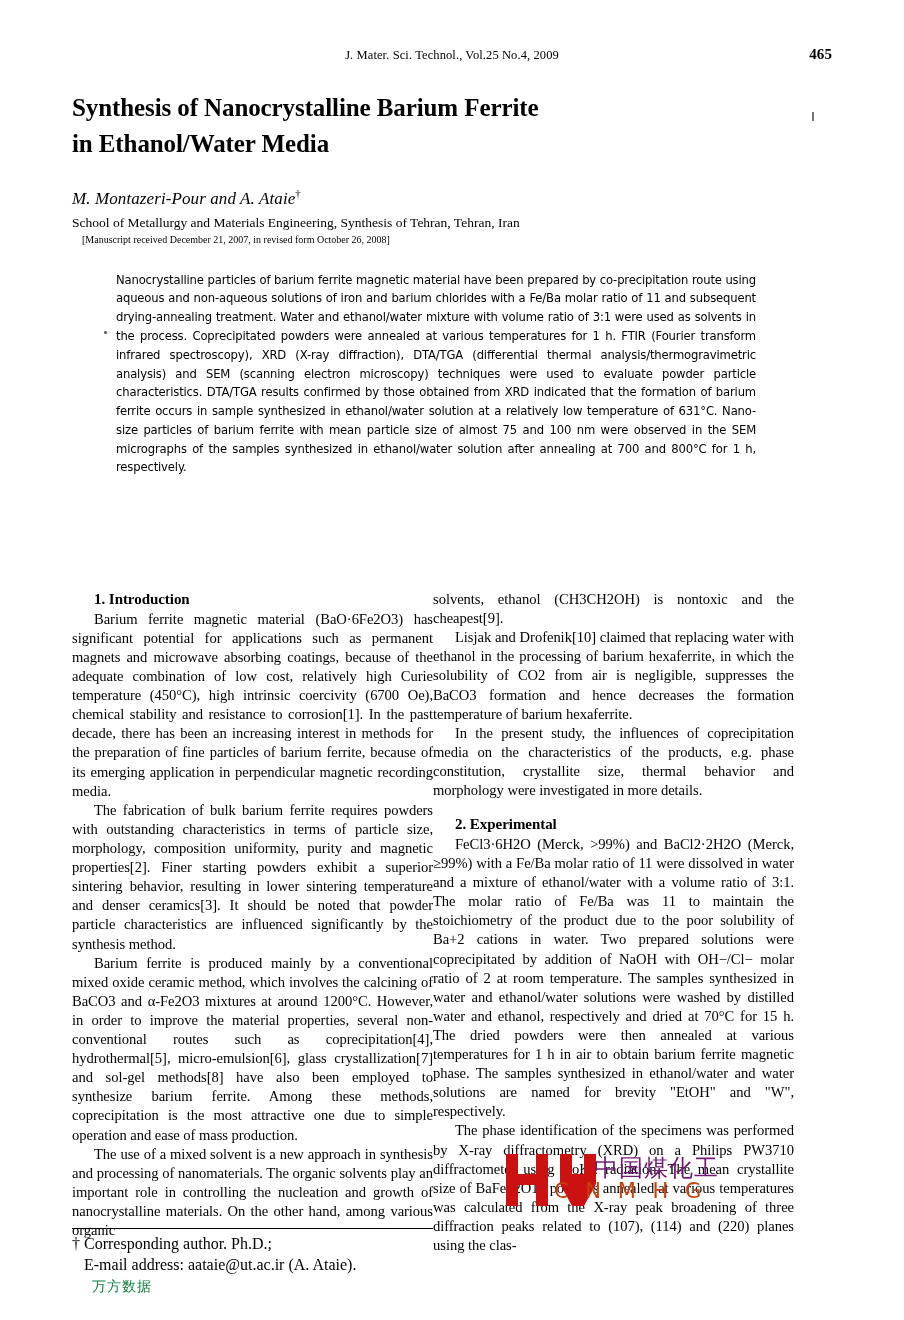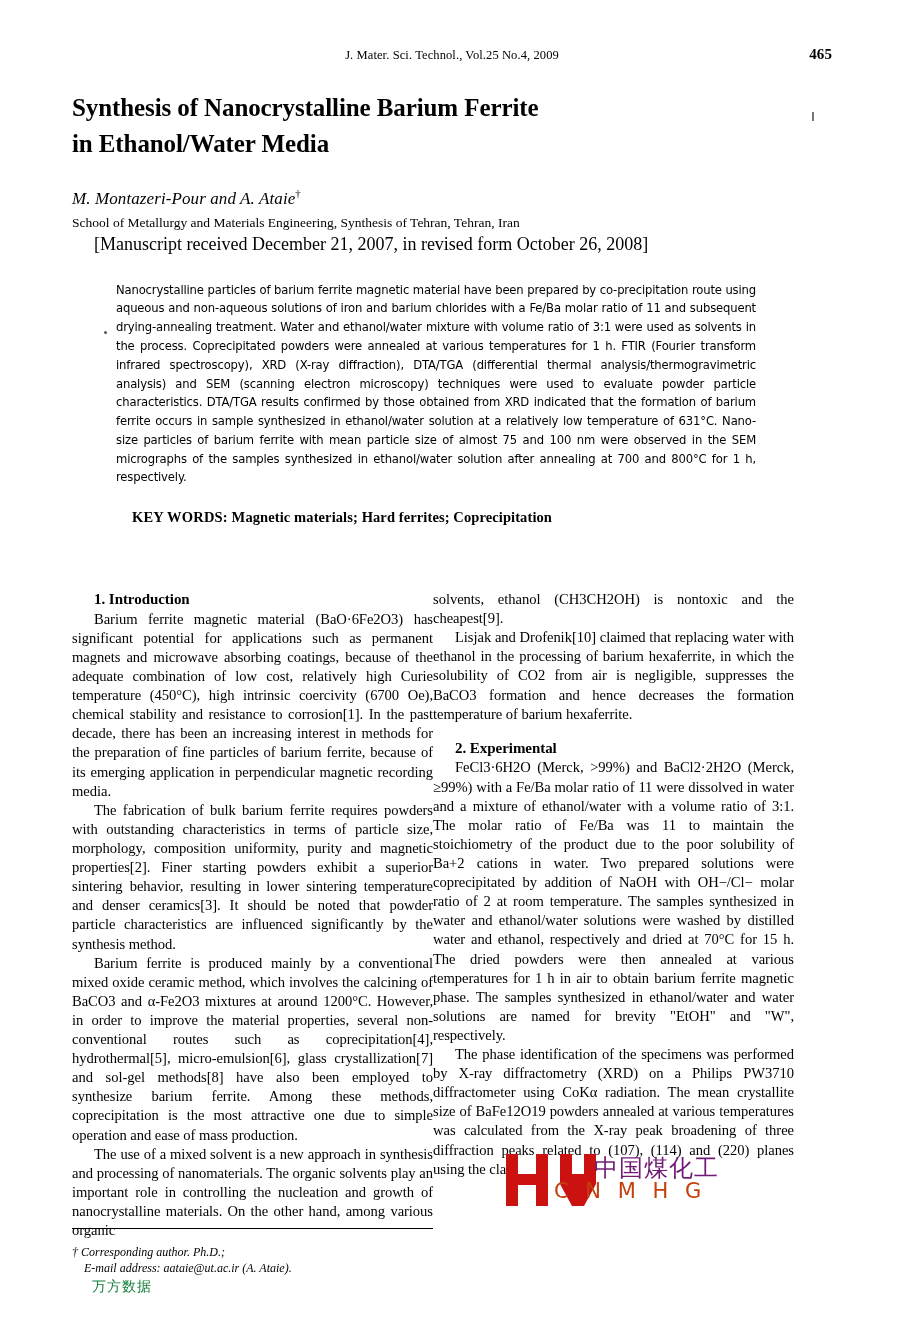--- a/index.html
+++ b/index.html
@@ -71,22 +71,22 @@
     font-size: 11px;
     vertical-align: super;
   }
   .affil {
     margin-top: 6px;
     font-size: 13.5px;
     letter-spacing: 0px;
   }
   .manuscript {
     margin-top: 3px;
-    margin-left: 22px;
-    font-size: 18px;
+    margin-left: 10px;
+    font-size: 10px;
     font-family: Liberation Serif, serif;
   }
 
   
   .abstract {
     margin: 26px 0 0 44px;
     width: 640px;
     font-family: "DejaVu Sans", sans-serif;
     font-size: 11.6px;
     line-height: 1.62;
@@ -128,25 +128,24 @@
     text-indent: 0;
   }
   .secheading.spaced { margin-top: 15px; }
 
   
   .footnote {
     position: absolute;
     left: 72px;
     top: 1228px;
     width: 361px;
-    font-size: 12px;
+    font-size: 16px;
     line-height: 1.33;
     border-top: 1px solid #000;
-    padding-top: 16px;
-    font-style: italic;
+    padding-top: 4px;
   }
   .footnote .fn2 { margin-left: 12px; }
 
   .wanfang {
     position: absolute;
     left: 92px;
     top: 1278px;
     font-family: "DejaVu Sans", sans-serif;
     font-size: 14px;
     color: #15803d;
@@ -218,40 +217,37 @@
     </div>
 
     <div class="authors">
       <span>M. Montazeri-Pour and A. Ataie</span><sup>†</sup>
     </div>
     <div class="affil">School of Metallurgy and Materials Engineering, Synthesis of Tehran, Tehran, Iran</div>
     <div class="manuscript">[Manuscript received December 21, 2007, in revised form October 26, 2008]</div>
 
     <div class="abstract">Nanocrystalline particles of barium ferrite magnetic material have been prepared by co-precipitation route using aqueous and non-aqueous solutions of iron and barium chlorides with a Fe/Ba molar ratio of 11 and subsequent drying-annealing treatment. Water and ethanol/water mixture with volume ratio of 3:1 were used as solvents in the process. Coprecipitated powders were annealed at various temperatures for 1 h. FTIR (Fourier transform infrared spectroscopy), XRD (X-ray diffraction), DTA/TGA (differential thermal analysis/thermogravimetric analysis) and SEM (scanning electron microscopy) techniques were used to evaluate powder particle characteristics. DTA/TGA results confirmed by those obtained from XRD indicated that the formation of barium ferrite occurs in sample synthesized in ethanol/water solution at a relatively low temperature of 631°C. Nano-size particles of barium ferrite with mean particle size of almost 75 and 100 nm were observed in the SEM micrographs of the samples synthesized in ethanol/water solution after annealing at 700 and 800°C for 1 h, respectively.</div>
 
-    <div class="keywords">
-      <span class="kwlabel">KEY WORDS:</span>
-      <span>Magnetic materials; Hard ferrites; Coprecipitation</span>
-    </div>
 
   </div>
 
   <div class="columns">
 
     <div class="col">
       <p class="secheading">1. Introduction</p>
       <p>Barium ferrite magnetic material (BaO·6Fe2O3) has significant potential for applications such as permanent magnets and microwave absorbing coatings, because of the adequate combination of low cost, relatively high Curie temperature (450°C), high intrinsic coercivity (6700 Oe), chemical stability and resistance to corrosion[1]. In the past decade, there has been an increasing interest in methods for the preparation of fine particles of barium ferrite, because of its emerging application in perpendicular magnetic recording media.</p>
       <p>The fabrication of bulk barium ferrite requires powders with outstanding characteristics in terms of particle size, morphology, composition uniformity, purity and magnetic properties[2]. Finer starting powders exhibit a superior sintering behavior, resulting in lower sintering temperature and denser ceramics[3]. It should be noted that powder particle characteristics are influenced significantly by the synthesis method.</p>
       <p>Barium ferrite is produced mainly by a conventional mixed oxide ceramic method, which involves the calcining of BaCO3 and α-Fe2O3 mixtures at around 1200°C. However, in order to improve the material properties, several non-conventional routes such as coprecipitation[4], hydrothermal[5], micro-emulsion[6], glass crystallization[7] and sol-gel methods[8] have also been employed to synthesize barium ferrite. Among these methods, coprecipitation is the most attractive one due to simple operation and ease of mass production.</p>
       <p>The use of a mixed solvent is a new approach in synthesis and processing of nanomaterials. The organic solvents play an important role in controlling the nucleation and growth of nanocrystalline materials. On the other hand, among various organic</p>
     </div>
 
     <div class="col">
       <p class="noindent">solvents, ethanol (CH3CH2OH) is nontoxic and the cheapest[9].</p>
       <p>Lisjak and Drofenik[10] claimed that replacing water with ethanol in the processing of barium hexaferrite, in which the solubility of CO2 from air is negligible, suppresses the BaCO3 formation and hence decreases the formation temperature of barium hexaferrite.</p>
+      <p>In the present study, the influences of coprecipitation media on the characteristics of the products, e.g. phase constitution, crystallite size, thermal behavior and morphology were investigated in more details.</p>
       <p class="secheading spaced">2. Experimental</p>
       <p>FeCl3·6H2O (Merck, &gt;99%) and BaCl2·2H2O (Merck, ≥99%) with a Fe/Ba molar ratio of 11 were dissolved in water and a mixture of ethanol/water with a volume ratio of 3:1. The molar ratio of Fe/Ba was 11 to maintain the stoichiometry of the product due to the poor solubility of Ba+2 cations in water. Two prepared solutions were coprecipitated by addition of NaOH with OH−/Cl− molar ratio of 2 at room temperature. The samples synthesized in water and ethanol/water solutions were washed by distilled water and ethanol, respectively and dried at 70°C for 15 h. The dried powders were then annealed at various temperatures for 1 h in air to obtain barium ferrite magnetic phase. The samples synthesized in ethanol/water and water solutions are named for brevity "EtOH" and "W", respectively.</p>
       <p>The phase identification of the specimens was performed by X-ray diffractometry (XRD) on a Philips PW3710 diffractometer using CoKα radiation. The mean crystallite size of BaFe12O19 powders annealed at various temperatures was calculated from the X-ray peak broadening of three diffraction peaks related to (107), (114) and (220) planes using the clas-</p>
     </div>
 
   </div>
 
   <div class="footnote">
     <div class="fn1">† Corresponding author. Ph.D.;</div>
     <div class="fn2">E-mail address: aataie@ut.ac.ir (A. Ataie).</div>

